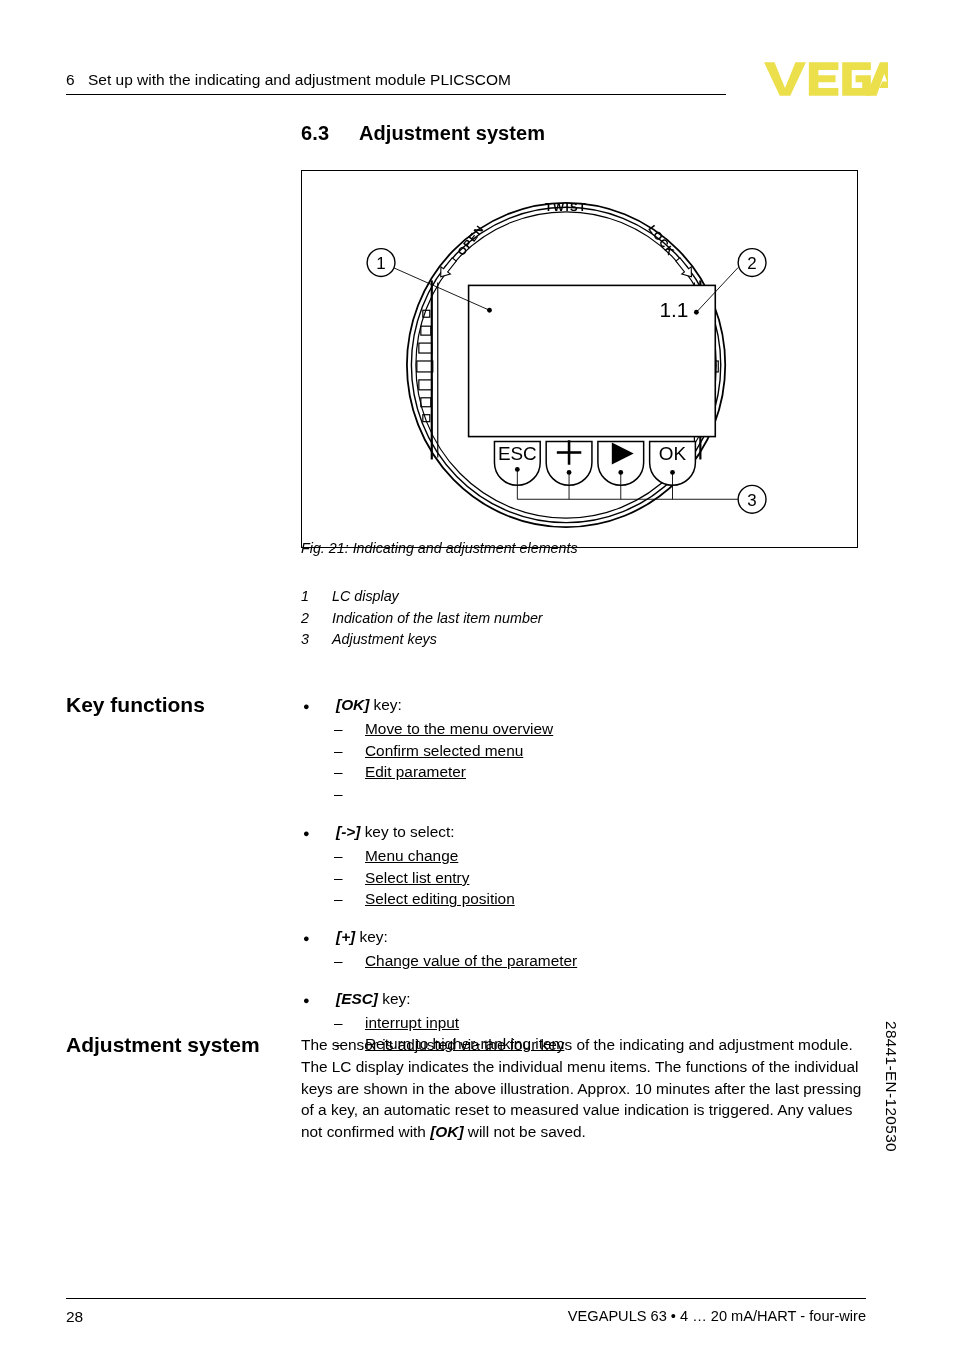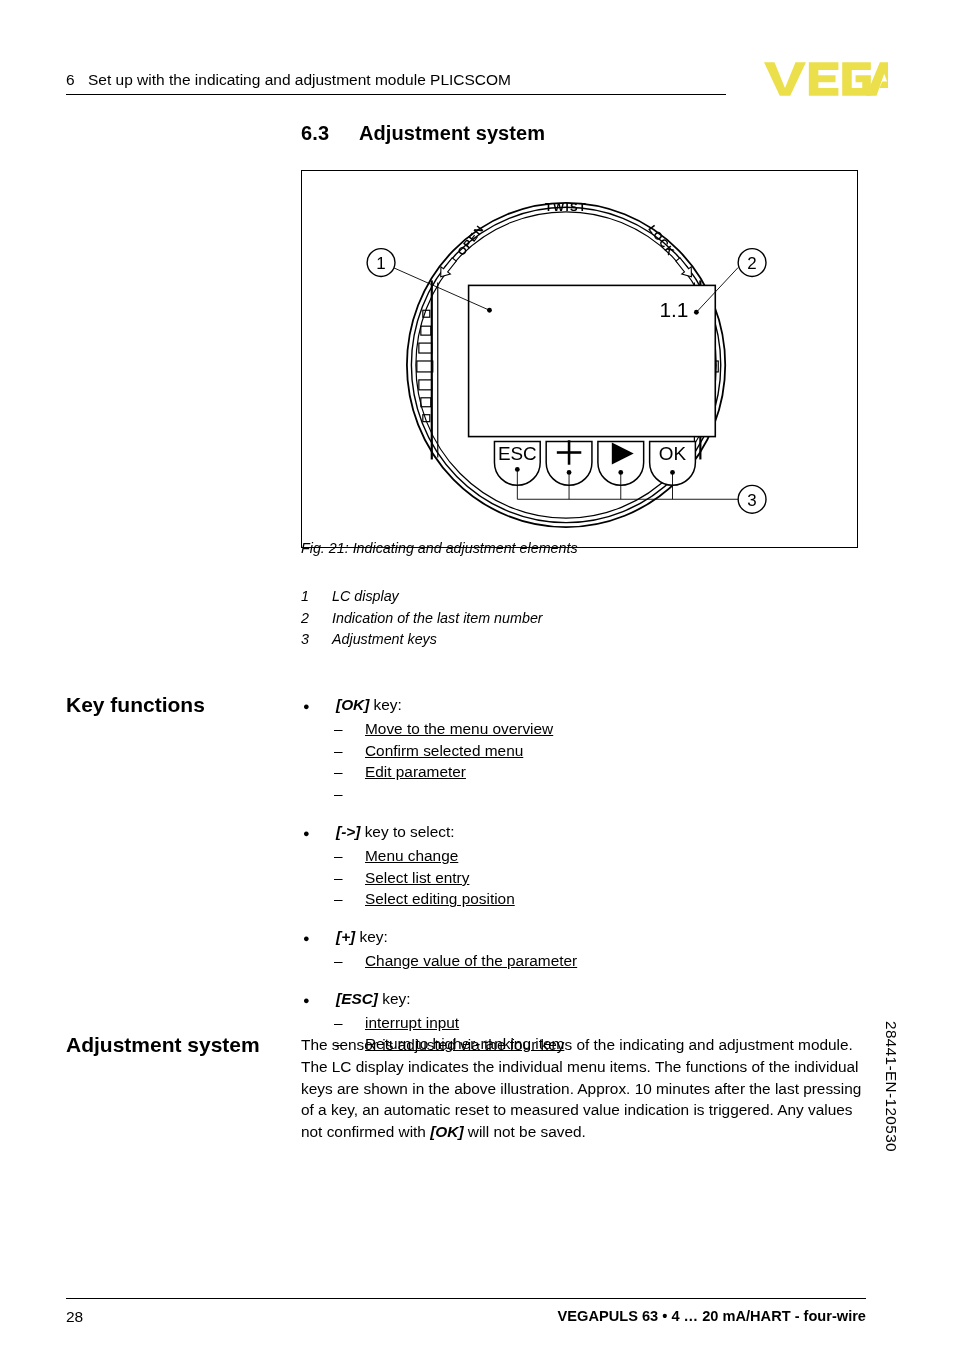--- a/index.html
+++ b/index.html
@@ -159,21 +159,20 @@
     top: 1308px;
     font-size: 15.5px;
   }
   #footer-title {
     position: absolute;
     left: 66px;
     top: 1308px;
     width: 800px;
     text-align: right;
     font-size: 14.6px;
-    font-weight: bold;
   }
   #doc-number {
     position: absolute;
     right: 54px;
     top: 1152px;
     font-size: 15.3px;
     letter-spacing: 0.4px;
     transform: rotate(90deg);
     transform-origin: right top;
     white-space: nowrap;

